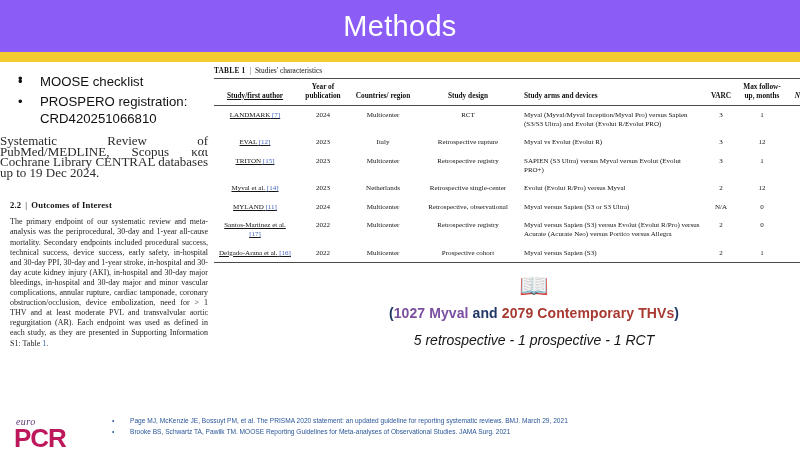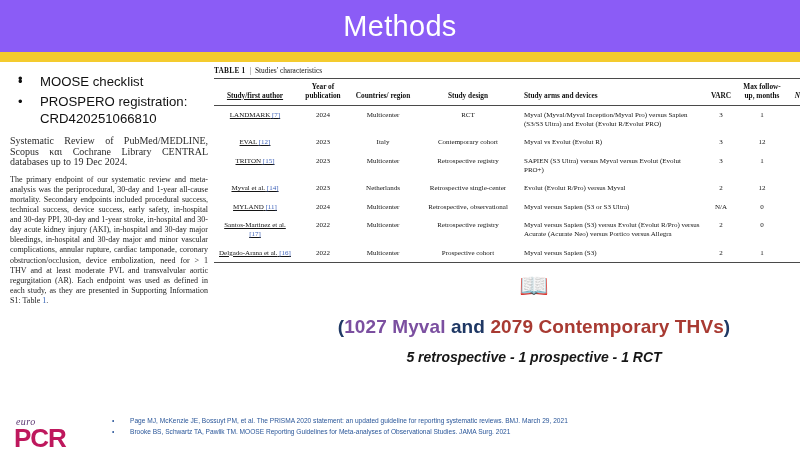--- a/index.html
+++ b/index.html
@@ -67,23 +67,23 @@
     left: 4px;
     top: 0px;
     font-size: 13px;
     line-height: 17px;
   }
   .bullets li .cont {
     display: block;
   }
 
   .scope-note {
-    margin: 9px 6px 0 10px;
-    font-family: "Liberation Serif", serif;
-    font-size: 10px;
+    margin: 9px 6px 0 0;
+    font-family: "Liberation Serif", serif;
+    font-size: 13px;
     line-height: 10.6px;
     color: #2b2b2b;
     text-align: justify;
   }
 
   .outcomes-head {
     margin: 22px 6px 0 10px;
     font-family: "Liberation Serif", serif;
     font-size: 8.6px;
     font-weight: bold;
@@ -174,34 +174,33 @@
     font-size: 19px;
     font-weight: bold;
     color: #1f3864;
     letter-spacing: 0.1px;
   }
   .book-icon {
     font-size: 24px;
     line-height: 1;
   }
   .sum-line2 {
-    margin-top: 18px;
-    font-size: 19px;
+    margin-top: 7px;
+    font-size: 14px;
     font-weight: bold;
     color: #1f3864;
     letter-spacing: 0.1px;
   }
   .sum-myval { color: #7b4fa0; }
   .sum-thv   { color: #a83a32; }
   .sum-line3 {
     margin-top: 11px;
     font-size: 14px;
     font-style: italic;
     color: #161616;
-    font-weight: bold;
   }
 
   
   .footer {
     position: absolute;
     left: 0;
     top: 398px;
     width: 800px;
     height: 52px;
   }
@@ -268,20 +267,23 @@
     </li>
     <li>
       <span class="bdot">•</span>
       <span>PROSPERO registration:</span>
       <span class="cont">CRD420251066810</span>
     </li>
   </ul>
 
   <div class="scope-note">Systematic Review of PubMed/MEDLINE, Scopus και Cochrane Library CENTRAL databases up to 19 Dec 2024.</div>
 
+  <div class="outcomes-head">
+    <span>2.2</span><span class="sep">|</span><span>Outcomes of Interest</span>
+  </div>
 
   <div class="outcomes-body"><span>The primary endpoint of our systematic review and meta-analysis was the periprocedural, 30-day and 1-year all-cause mortality. Secondary endpoints included procedural success, technical success, device success, early safety, in-hospital and 30-day PPI, 30-day and 1-year stroke, in-hospital and 30-day acute kidney injury (AKI), in-hospital and 30-day major bleedings, in-hospital and 30-day major and minor vascular complications, annular rupture, cardiac tamponade, coronary obstruction/occlusion, device embolization, need for &gt; 1 THV and at least moderate PVL and transvalvular aortic regurgitation (AR). Each endpoint was used as defined in each study, as they are presented in Supporting Information S1: Table </span><span class="lnk">1</span><span>.</span></div>
 </div>
 
 <div class="table-wrap">
   <div class="table-caption">
     <span class="tlabel">TABLE 1</span><span class="tbar">|</span><span class="ttitle">Studies' characteristics</span>
   </div>
 
   <table class="studies">
@@ -305,21 +307,21 @@
         <td class="c-design">RCT</td>
         <td class="c-arms">Myval (Myval/Myval Inception/Myval Pro) versus Sapien (S3/S3 Ultra) and Evolut (Evolut R/Evolut PRO)</td>
         <td class="c-varc">3</td>
         <td class="c-fu">1</td>
         <td class="c-n">768</td>
       </tr>
       <tr>
         <td class="c-author"><span>EVAL</span> <span class="ref">[12]</span></td>
         <td class="c-year">2023</td>
         <td class="c-region">Italy</td>
-        <td class="c-design">Contemporary cohort</td>
+        <td class="c-design">Retrospective rupture</td>
         <td class="c-arms">Myval vs Evolut (Evolut R)</td>
         <td class="c-varc">3</td>
         <td class="c-fu">12</td>
         <td class="c-n">166</td>
       </tr>
       <tr>
         <td class="c-author"><span>TRITON</span> <span class="ref">[15]</span></td>
         <td class="c-year">2023</td>
         <td class="c-region">Multicenter</td>
         <td class="c-design">Retrospective registry</td>

